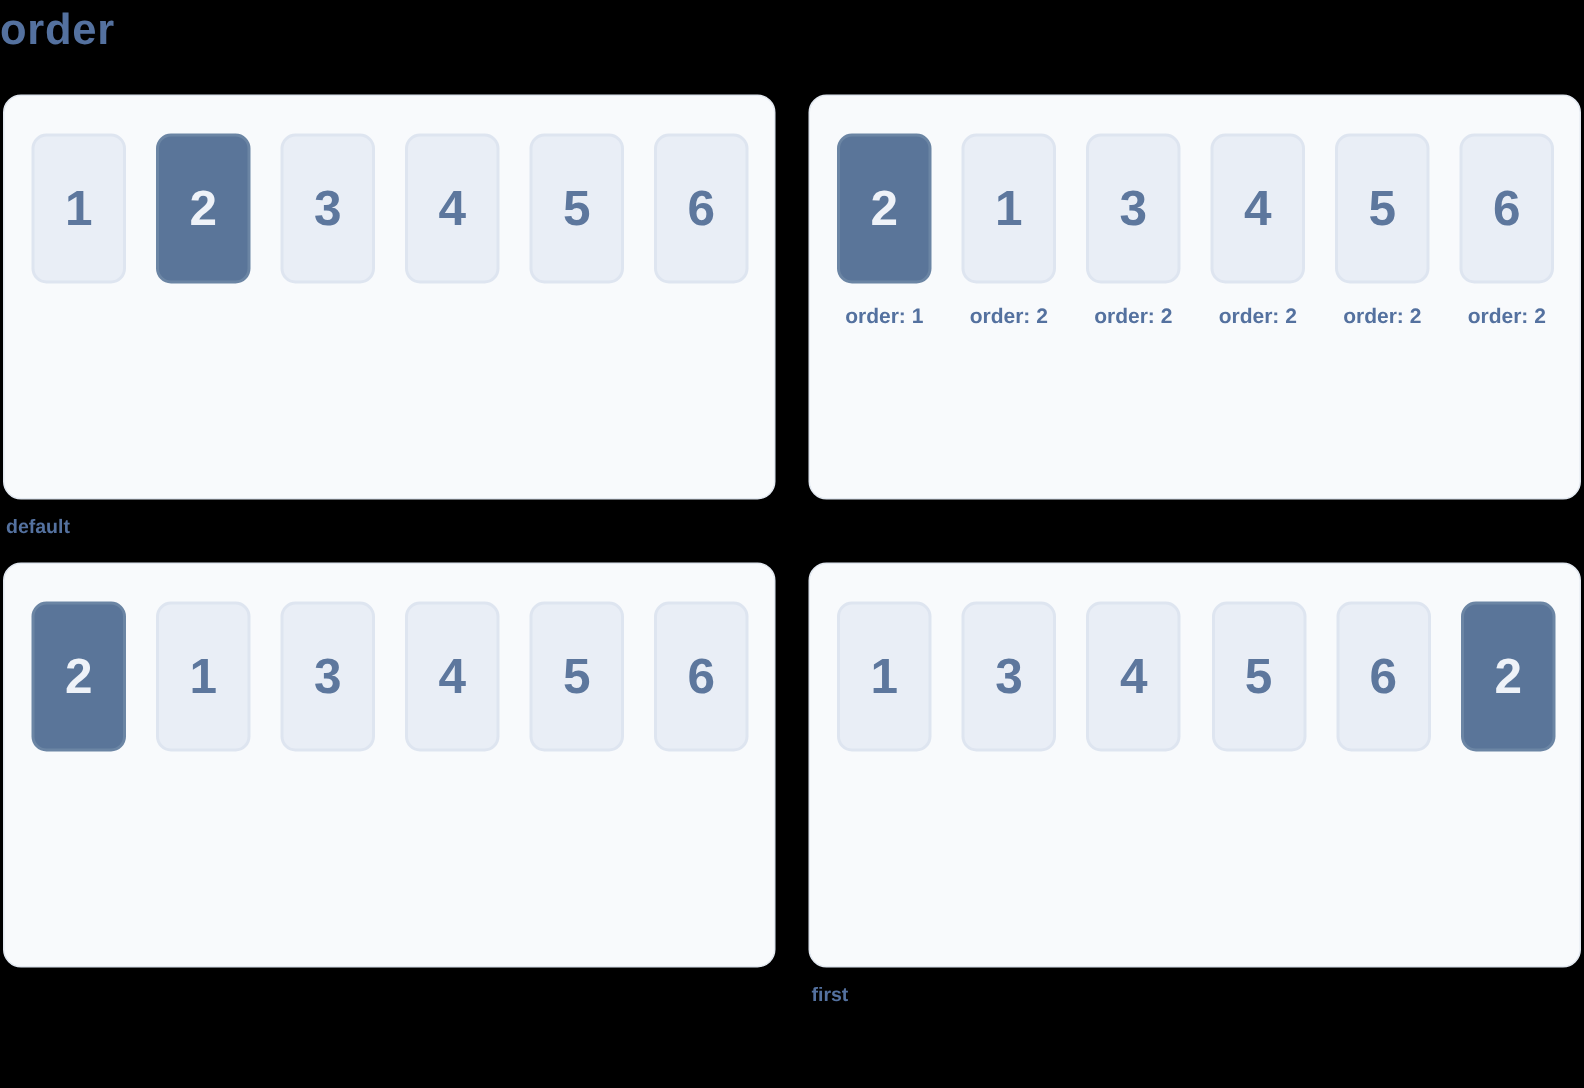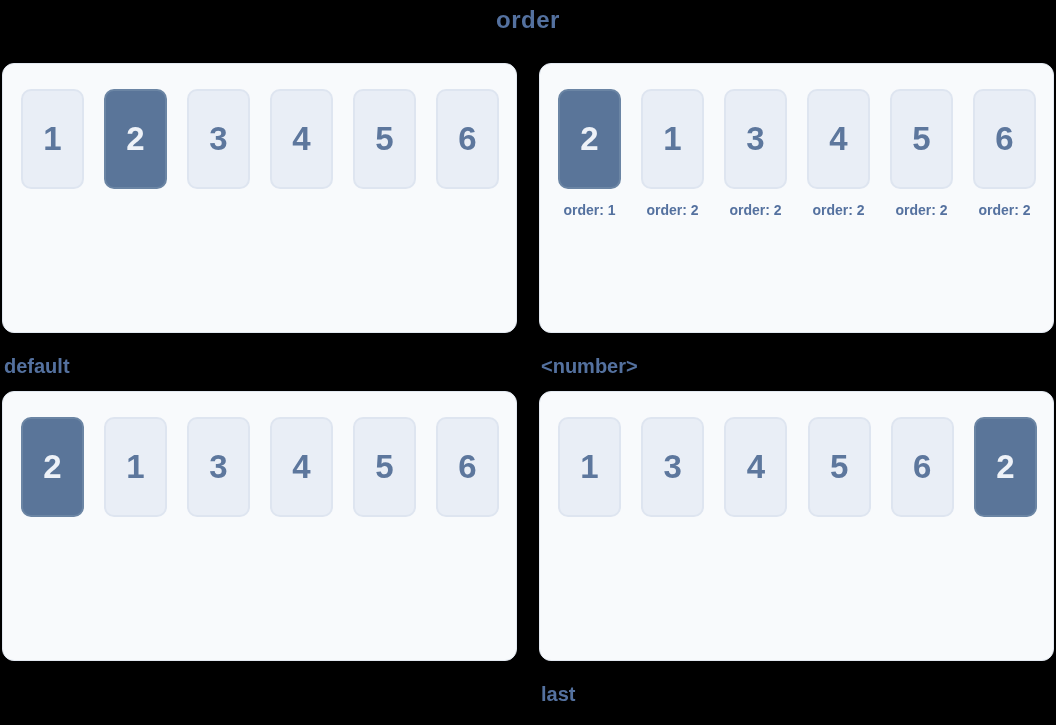--- a/index.html
+++ b/index.html
@@ -16,22 +16,22 @@
   }
   *{box-sizing:border-box;}
   html,body{margin:0;padding:0;}
   body{
     width:1056px;height:725px;overflow:hidden;
     background:var(--background);
     font-family:"Liberation Sans", sans-serif;
   }
   .header{padding-top:5px;}
   .page-title{
-    margin:0;text-align:center;
-    font-size:24px;line-height:30px;font-weight:700;
+    margin:0;text-align:left;
+    font-size:29px;line-height:30px;font-weight:700;
     color:var(--heading-text);
     letter-spacing:0.5px;
   }
   .demo-grid{
     display:grid;
     grid-template-columns:1fr 1fr;
     column-gap:22px;row-gap:15px;
     padding:0 2px;
     margin-top:28px;
   }
@@ -62,22 +62,22 @@
   .box.highlight{
     background:var(--highlight-bg);
     border-color:var(--highlight-border);
     color:var(--highlight-text);
   }
   .order-label{
     font-size:14px;font-weight:700;white-space:nowrap;
     color:var(--heading-text);
   }
   .caption{
-    margin-top:24px;margin-left:2px;
-    font-size:20px;line-height:19px;font-weight:600;
+    margin-top:8px;margin-left:2px;
+    font-size:13px;line-height:19px;font-weight:600;
     color:var(--heading-text);
   }
 </style>
 </head>
 <body>
 
 <header class="header">
   <h1 class="page-title">order</h1>
 </header>
 
@@ -127,21 +127,20 @@
       </div>
       <div class="item">
         <div class="box">5</div>
         <div class="order-label">order: 2</div>
       </div>
       <div class="item">
         <div class="box">6</div>
         <div class="order-label">order: 2</div>
       </div>
     </div>
-    <div class="caption">&lt;number&gt;</div>
   </section>
 
   <section class="cell">
     <div class="panel">
       <div class="item">
         <div class="box highlight">2</div>
       </div>
       <div class="item">
         <div class="box">1</div>
       </div>
@@ -174,16 +173,16 @@
       <div class="item">
         <div class="box">5</div>
       </div>
       <div class="item">
         <div class="box">6</div>
       </div>
       <div class="item">
         <div class="box highlight">2</div>
       </div>
     </div>
-    <div class="caption">last</div>
+    <div class="caption">first</div>
   </section>
 
 </main>
 
 </body></html>

